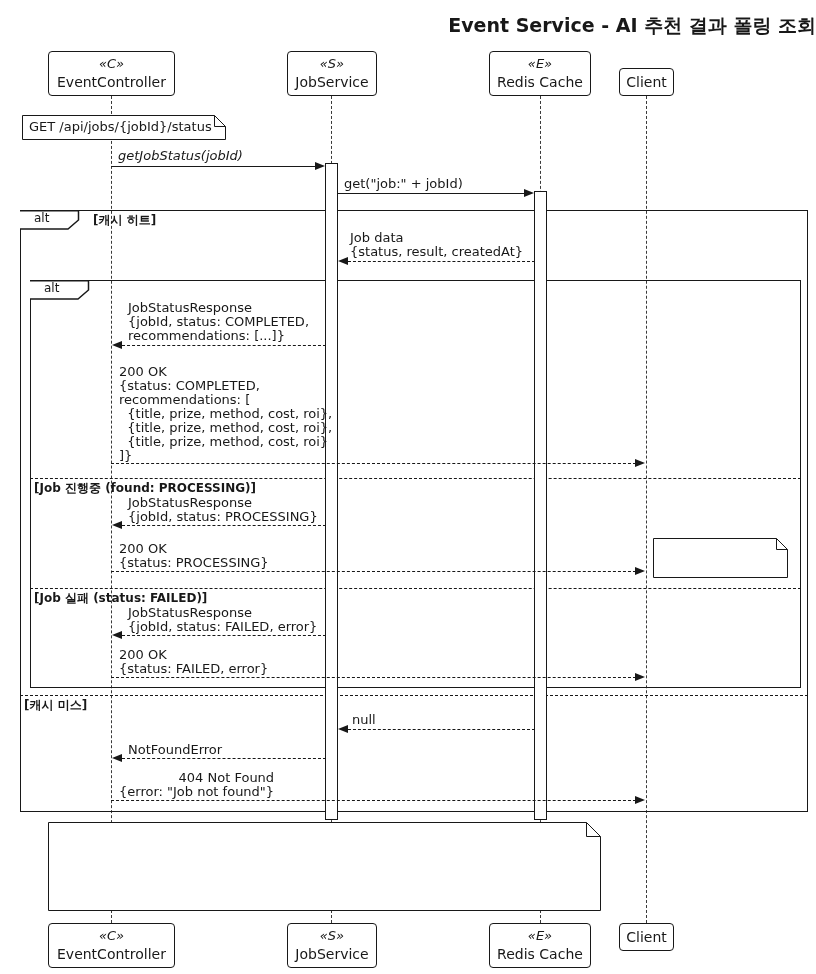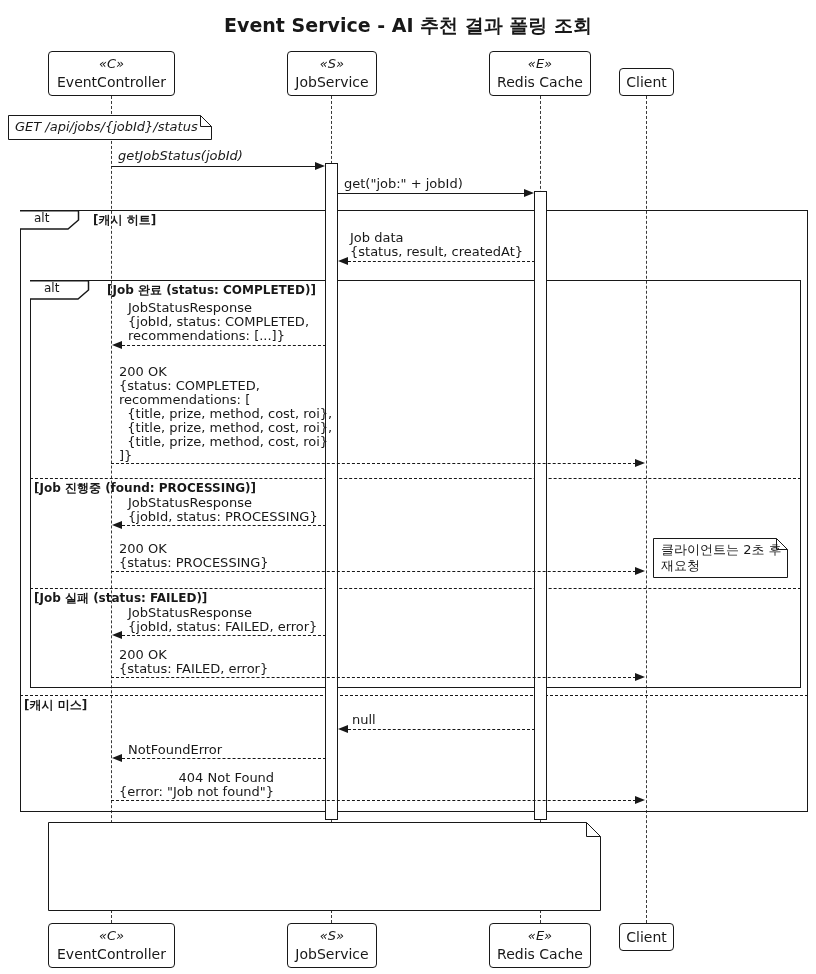--- a/index.html
+++ b/index.html
@@ -1,21 +1,21 @@
 <!DOCTYPE html>
 <html><head>
 <meta charset="utf-8">
 <style>
   html,body { margin:0; padding:0; background:#ffffff; }
   #canvas {
     position:relative; width:816px; height:974px; background:#ffffff;
     font-family:"DejaVu Sans", sans-serif; color:#181818; overflow:hidden;
   }
   .title {
-    position:absolute; left:0; top:13px; width:816px; text-align:center;
+    position:absolute; left:0; top:13px; width:816px; text-align:right;
     font-size:19px; font-weight:bold; z-index:6;
   }
   .lifeline { position:absolute; width:0; border-left:1px dashed #3a3a3a; z-index:0; }
   .pbox {
     position:absolute; border:1.5px solid #181818; border-radius:4px; background:#fff;
     display:flex; flex-direction:column; align-items:center; justify-content:center;
     line-height:1.3; z-index:3; box-sizing:border-box;
   }
   .stereo { font-style:italic; font-size:13px; }
   .pname { font-size:14px; }
@@ -57,21 +57,21 @@
     <span class="pname">JobService</span>
   </div>
   <div class="pbox" style="left:489px; top:51px; width:102px; height:45px;">
     <span class="stereo">«E»</span>
     <span class="pname">Redis Cache</span>
   </div>
   <div class="pbox" style="left:619px; top:68px; width:55px; height:28px;">
     <span class="pname">Client</span>
   </div>
 
-  <div class="note" style="left:8px; top:115px; width:204px; height:26px;font-style:italic;">
+  <div class="note" style="left:22px; top:115px; width:204px; height:26px;">
     <svg width="204" height="25">
       <path d="M0.5,0.5 H192.5 L203.5,11.5 V24.5 H0.5 Z" fill="#ffffff" stroke="#181818" stroke-width="1"></path>
       <path d="M192.5,0.5 V11.5 H203.5" fill="none" stroke="#181818" stroke-width="1"></path>
     </svg>
     <div class="note-text" style="left:7px; top:4px;">GET /api/jobs/{jobId}/status</div>
   </div>
 
   <div class="frame" style="left:20px; top:210px; width:788px; height:602px;"></div>
   <div class="tab" style="left:20px; top:210px;">
     <svg width="60" height="20">
@@ -81,21 +81,20 @@
   </div>
   <div class="cond" style="left:93px; top:212px;">[캐시 히트]</div>
 
   <div class="frame" style="left:30px; top:280px; width:771px; height:408px;"></div>
   <div class="tab" style="left:30px; top:280px;">
     <svg width="60" height="20">
       <path d="M0,0.75 H58.5 V10 L48,19 H0" fill="#ffffff" stroke="#181818" stroke-width="1.5"></path>
     </svg>
     <span class="tab-label">alt</span>
   </div>
-  <div class="cond" style="left:107px; top:282px;">[Job 완료 (status: COMPLETED)]</div>
 
   <div class="divider" style="left:30px; top:478px; width:771px;"></div>
   <div class="cond" style="left:34px; top:480px;">[Job 진행중 (found: PROCESSING)]</div>
   <div class="divider" style="left:30px; top:588px; width:771px;"></div>
   <div class="cond" style="left:34px; top:590px;">[Job 실패 (status: FAILED)]</div>
 
   <div class="divider" style="left:20px; top:695px; width:788px;"></div>
   <div class="cond" style="left:24px; top:697px;">[캐시 미스]</div>
 
   <div class="activation" style="left:325px; top:163px; height:655px;"></div>
@@ -138,22 +137,20 @@
   <div class="msg" style="left:119px; top:542px;">200 OK
 {status: PROCESSING}</div>
   <div class="aline dash" style="left:111px; top:571px; width:525px;"></div>
   <div class="ahead-r" style="left:635px; top:567px;"></div>
 
   <div class="note" style="left:653px; top:538px; width:135px; height:40px;">
     <svg width="135" height="40">
       <path d="M0.5,0.5 H123.5 L134.5,11.5 V39.5 H0.5 Z" fill="#ffffff" stroke="#181818" stroke-width="1"></path>
       <path d="M123.5,0.5 V11.5 H134.5" fill="none" stroke="#181818" stroke-width="1"></path>
     </svg>
-    <div class="note-text" style="left:8px; top:4px;">클라이언트는 2초 후
-재요청</div>
   </div>
 
   <div class="msg" style="left:128px; top:606px;">JobStatusResponse
 {jobId, status: FAILED, error}</div>
   <div class="aline dash" style="left:122px; top:635px; width:204px;"></div>
   <div class="ahead-l" style="left:112px; top:631px;"></div>
 
   <div class="msg" style="left:119px; top:648px;">200 OK
 {status: FAILED, error}</div>
   <div class="aline dash" style="left:111px; top:677px; width:525px;"></div>

